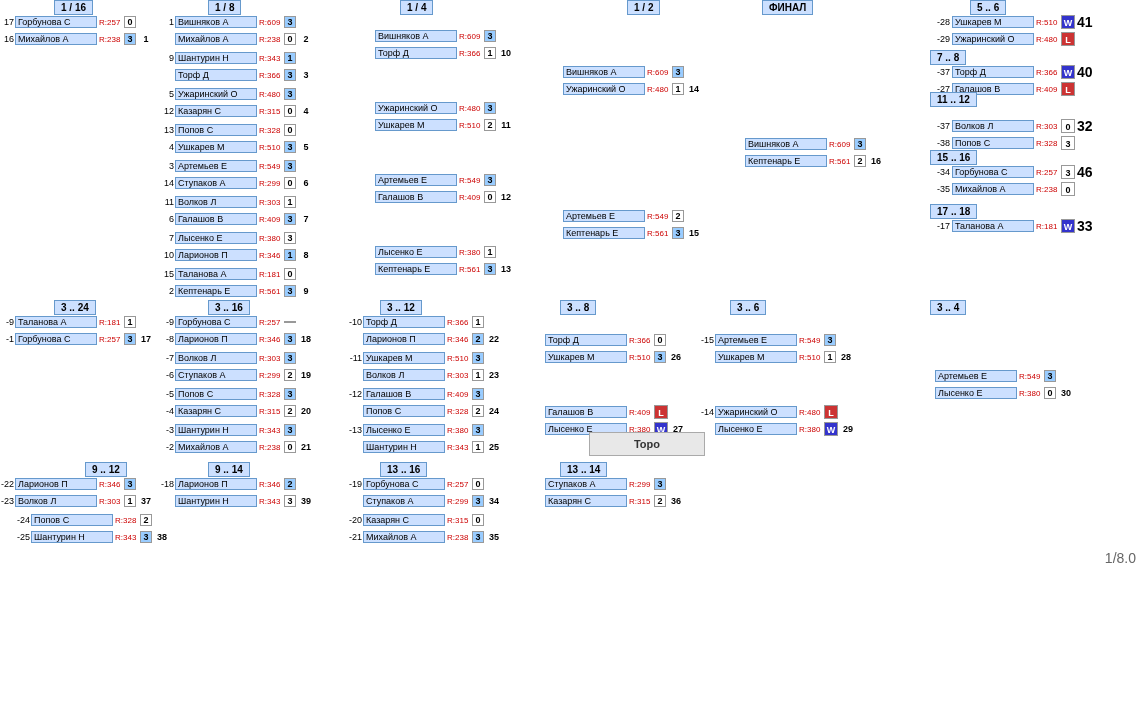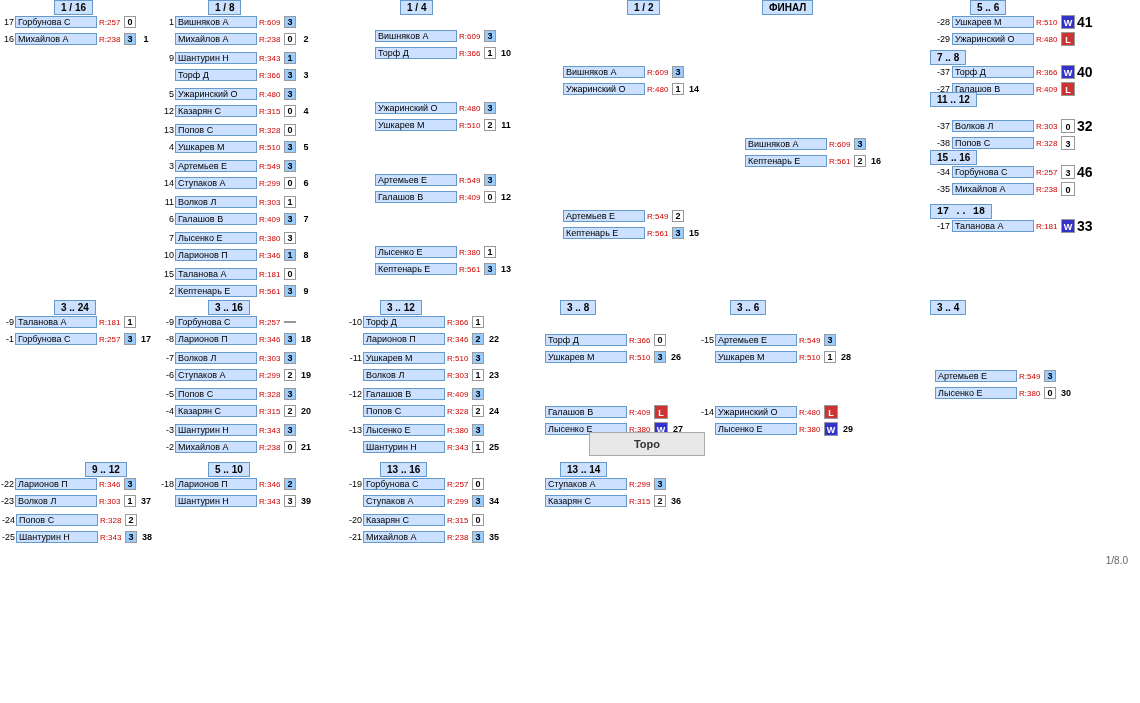--- a/index.html
+++ b/index.html
@@ -119,22 +119,22 @@
     .result-score.num-box { background: #fff; color: #000; }
     .result-place {
       font-size: 14px;
       font-weight: bold;
       color: #000;
       margin-left: 2px;
     }
     .zoom-label {
       position: absolute;
       bottom: 2px;
-      right: 12px;
-      font-size: 10px;
+      right: 4px;
+      font-size: 14px;
       color: #666;
     }
   </style>
 </head>
 <body>
 
 <div class="bracket-container">
 
   <div style="position:absolute; top:0; left:54px;">
     <div class="round-header">1 / 16</div>
@@ -485,21 +485,21 @@
       <span class="result-place">46</span>
     </div>
     <div class="result-box">
       <span class="result-pos">-35</span>
       <span class="result-name">Михайлов А</span>
       <span class="result-rating">R:238</span>
       <span class="result-score num-box">0</span>
     </div>
   </div>
 
-  <div style="position:absolute; top:204px; left:930px;font-family:Liberation Mono, monospace;">
+  <div style="position:absolute; top:204px; left:930px;">
     <div class="round-header">17 .. 18</div>
   </div>
 
   <div style="position:absolute; top:218px; left:930px;">
     <div class="result-box">
       <span class="result-pos">-17</span>
       <span class="result-name">Таланова А</span>
       <span class="result-rating">R:181</span>
       <span class="result-score w-box">W</span>
       <span class="result-place">33</span>
@@ -752,21 +752,21 @@
       <span class="player-score">0</span>
       <span class="match-number">30</span>
     </div>
   </div>
 
   <div style="position:absolute; top:462px; left:54px;padding-left:31px;">
     <div class="round-header">9 .. 12</div>
   </div>
 
   <div style="position:absolute; top:462px; left:208px;">
-    <div class="round-header">5 .. 10</div>
+    <div class="round-header">9 .. 14</div>
   </div>
 
   <div style="position:absolute; top:462px; left:380px;">
     <div class="round-header">13 .. 16</div>
   </div>
 
   <div style="position:absolute; top:462px; left:560px;">
     <div class="round-header">13 .. 14</div>
   </div>
 
@@ -779,21 +779,21 @@
     </div>
     <div class="player-row">
       <span class="seed">-23</span>
       <span class="player-name">Волков Л</span>
       <span class="player-rating">R:303</span>
       <span class="player-score">1</span>
       <span class="match-number">37</span>
     </div>
   </div>
 
-  <div style="position:absolute; top:512px; left:1px;">
+  <div style="position:absolute; top:512px; left:16px;">
     <div class="player-row">
       <span class="seed">-24</span>
       <span class="player-name">Попов С</span>
       <span class="player-rating">R:328</span>
       <span class="player-score">2</span>
     </div>
     <div class="player-row">
       <span class="seed">-25</span>
       <span class="player-name">Шантурин Н</span>
       <span class="player-rating">R:343</span>

